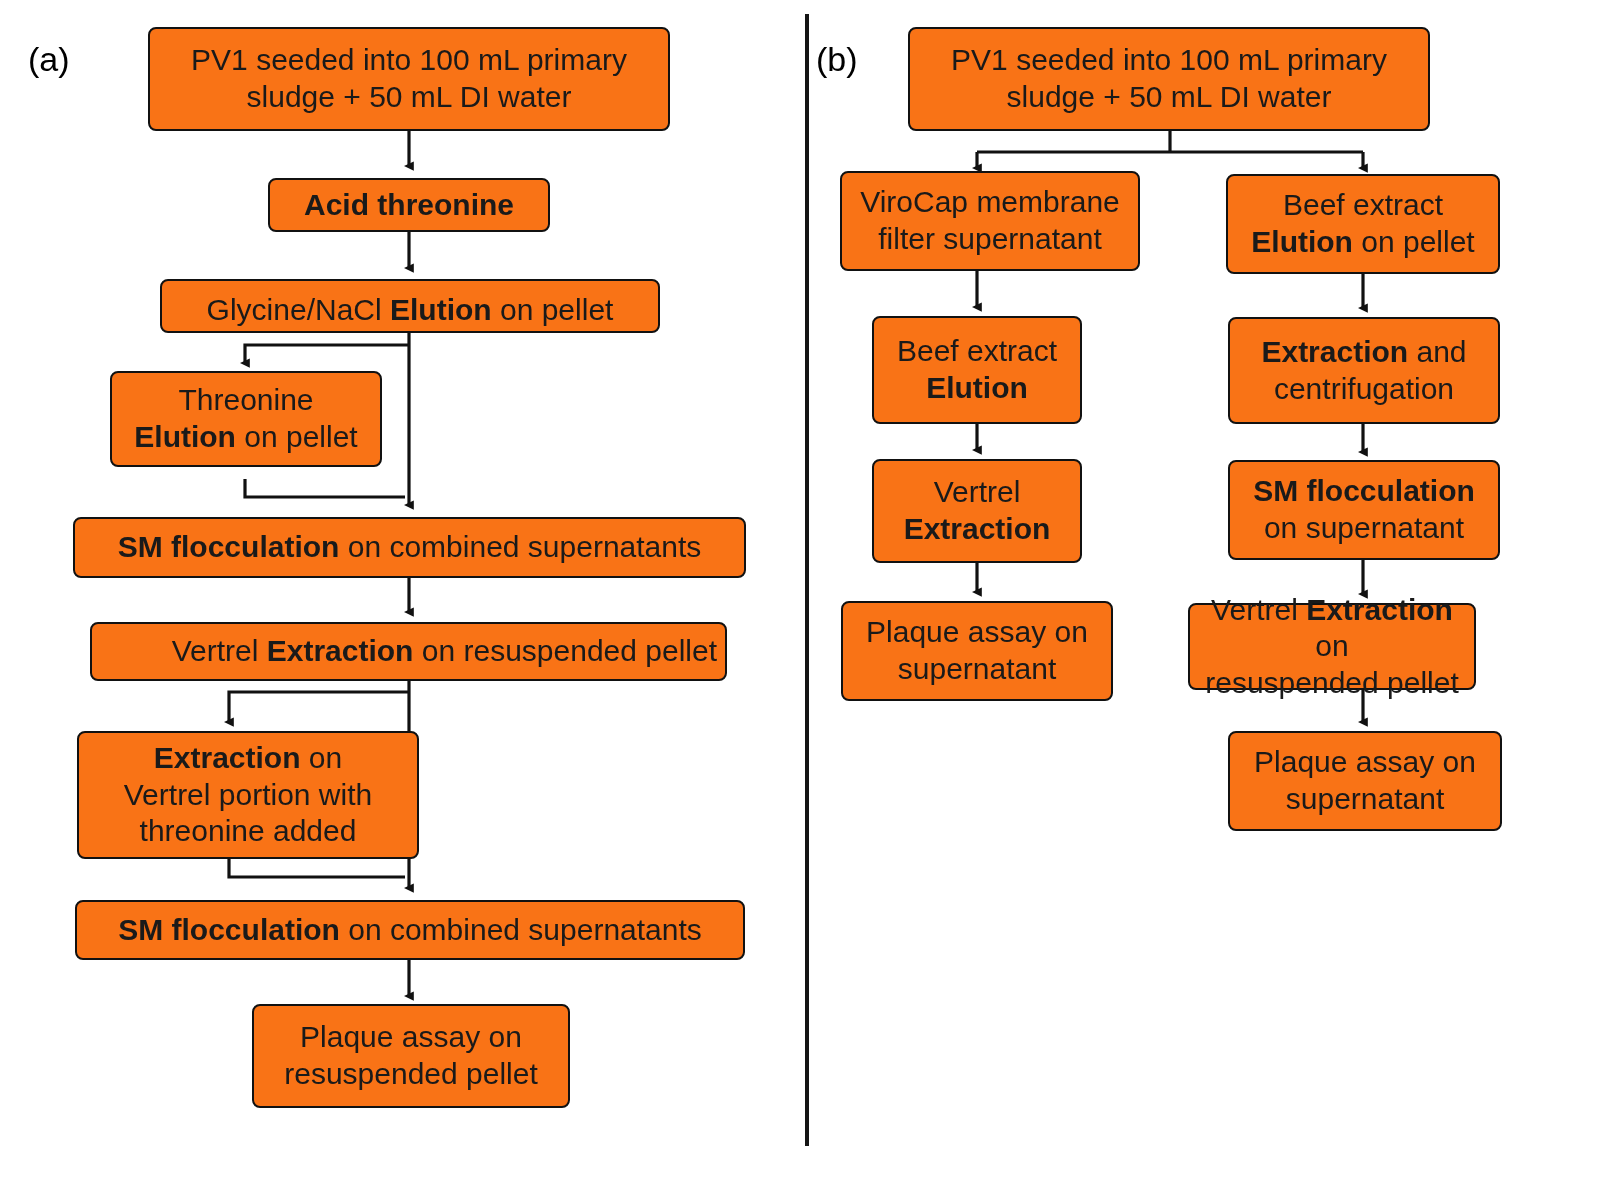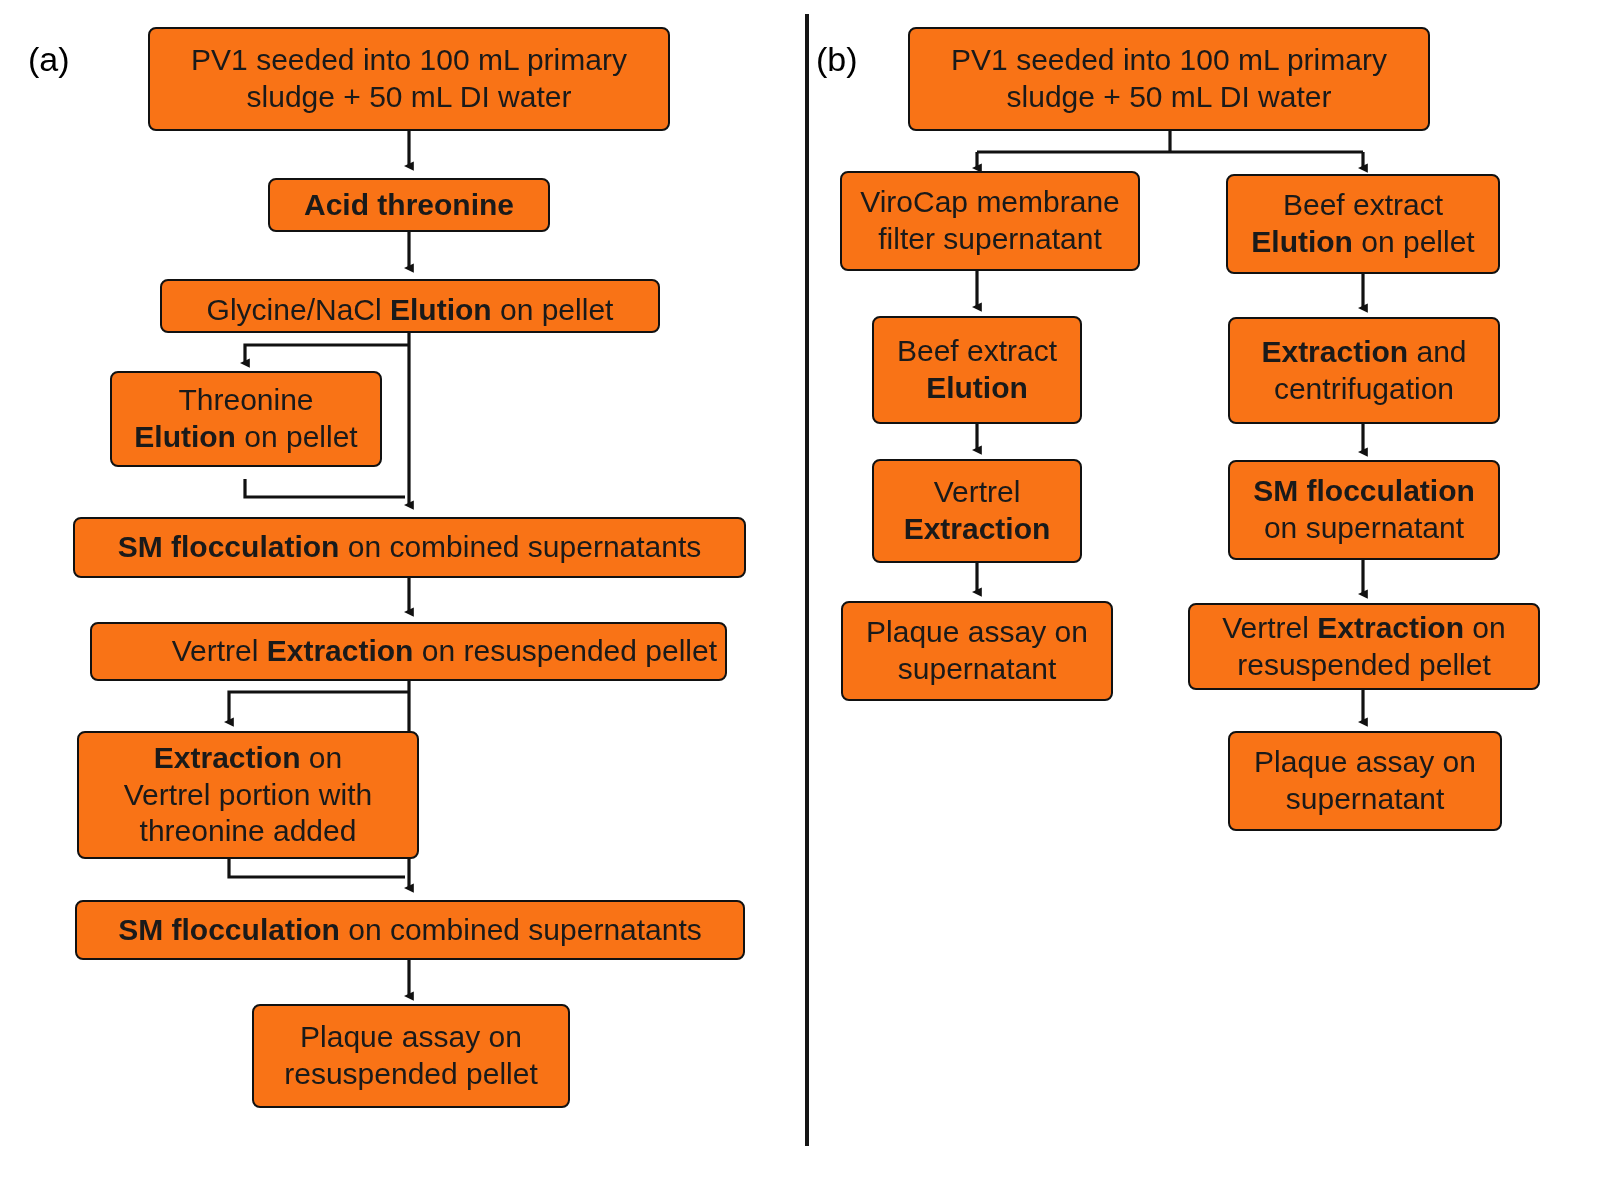--- a/index.html
+++ b/index.html
@@ -170,21 +170,21 @@
   </div>
 
   <div class="node" style="left:1228px; top:317px; width:272px; height:107px;">
     <span class="txt"><b>Extraction</b> and<br>centrifugation</span>
   </div>
 
   <div class="node" style="left:1228px; top:460px; width:272px; height:100px;">
     <span class="txt"><b>SM flocculation</b><br>on supernatant</span>
   </div>
 
-  <div class="node" style="left:1188px; top:603px; width:352px; height:87px;">
+  <div class="node" style="left:1188px; top:603px; width:288px; height:87px;">
     <span class="txt">Vertrel <b>Extraction</b> on<br>resuspended pellet</span>
   </div>
 
   <div class="node" style="left:1228px; top:731px; width:274px; height:100px;">
     <span class="txt">Plaque assay on<br>supernatant</span>
   </div>
 
 </div>
 
 </body></html>

